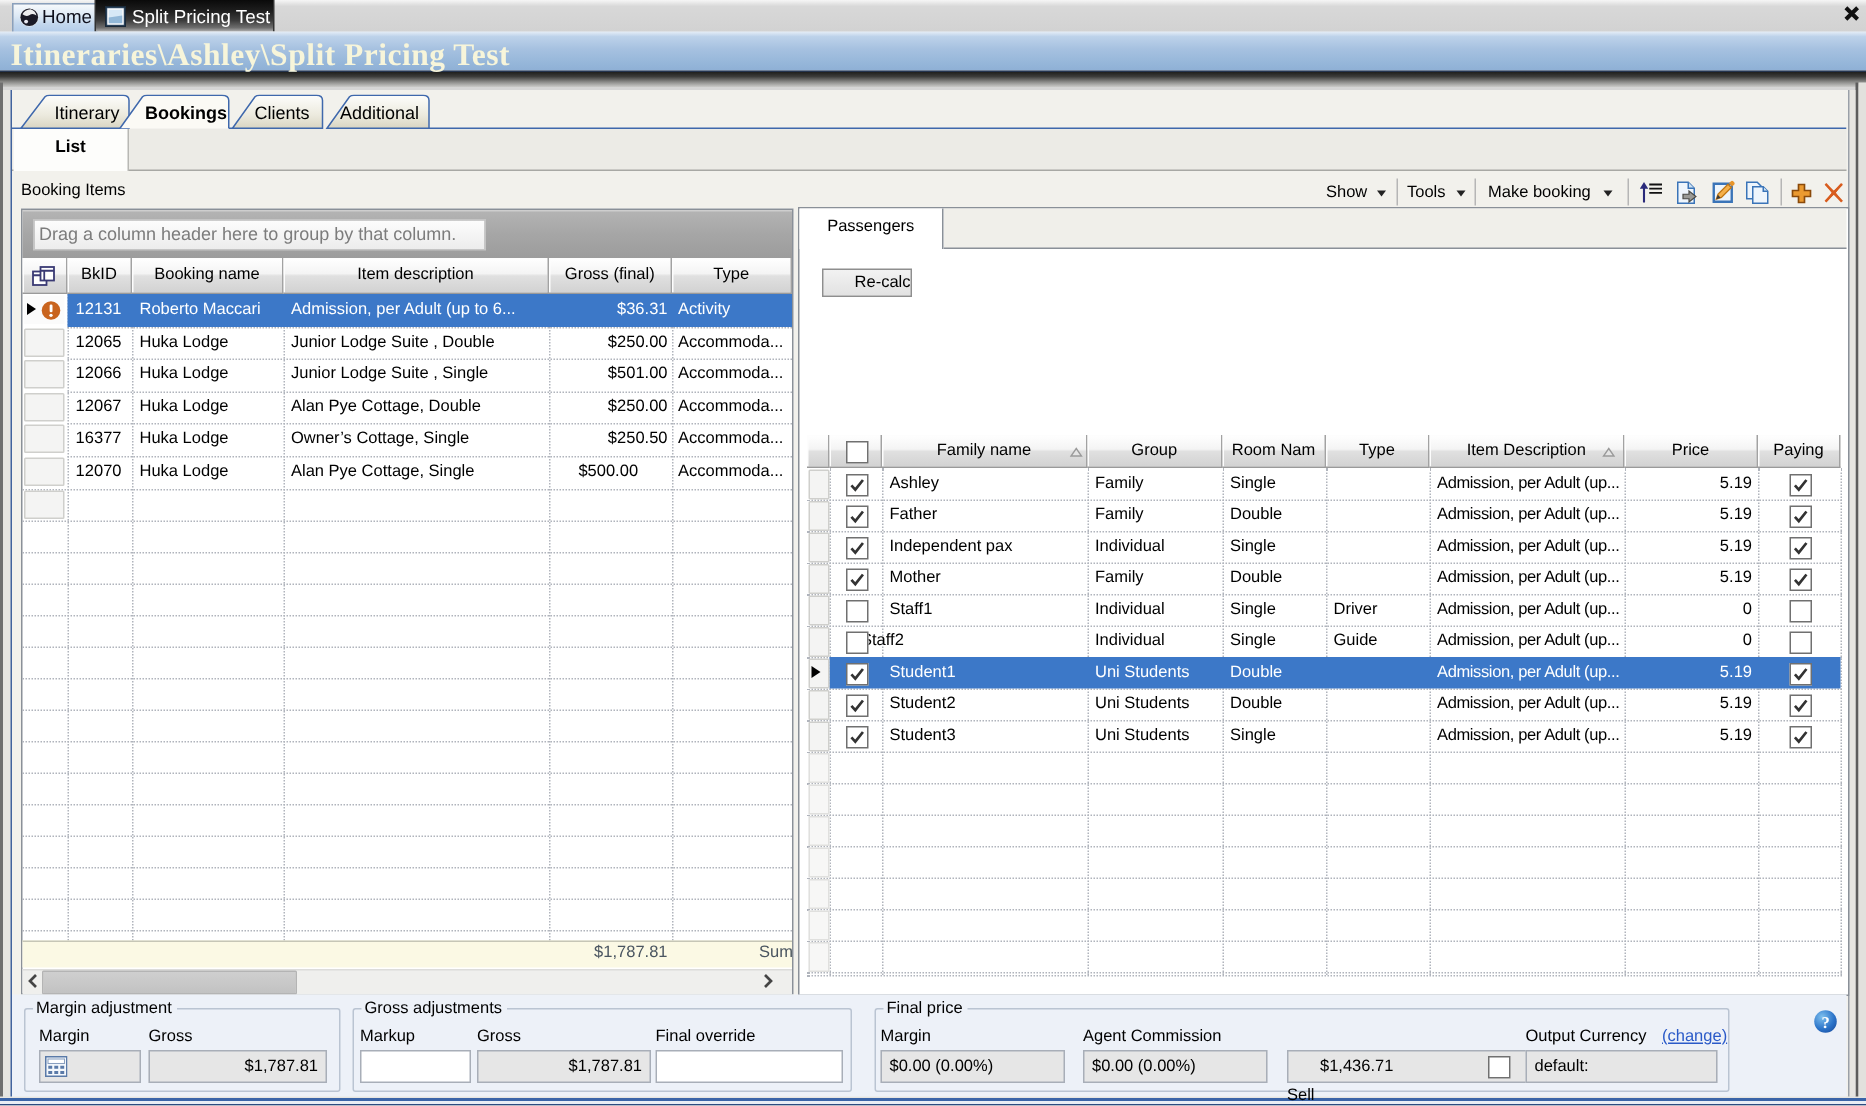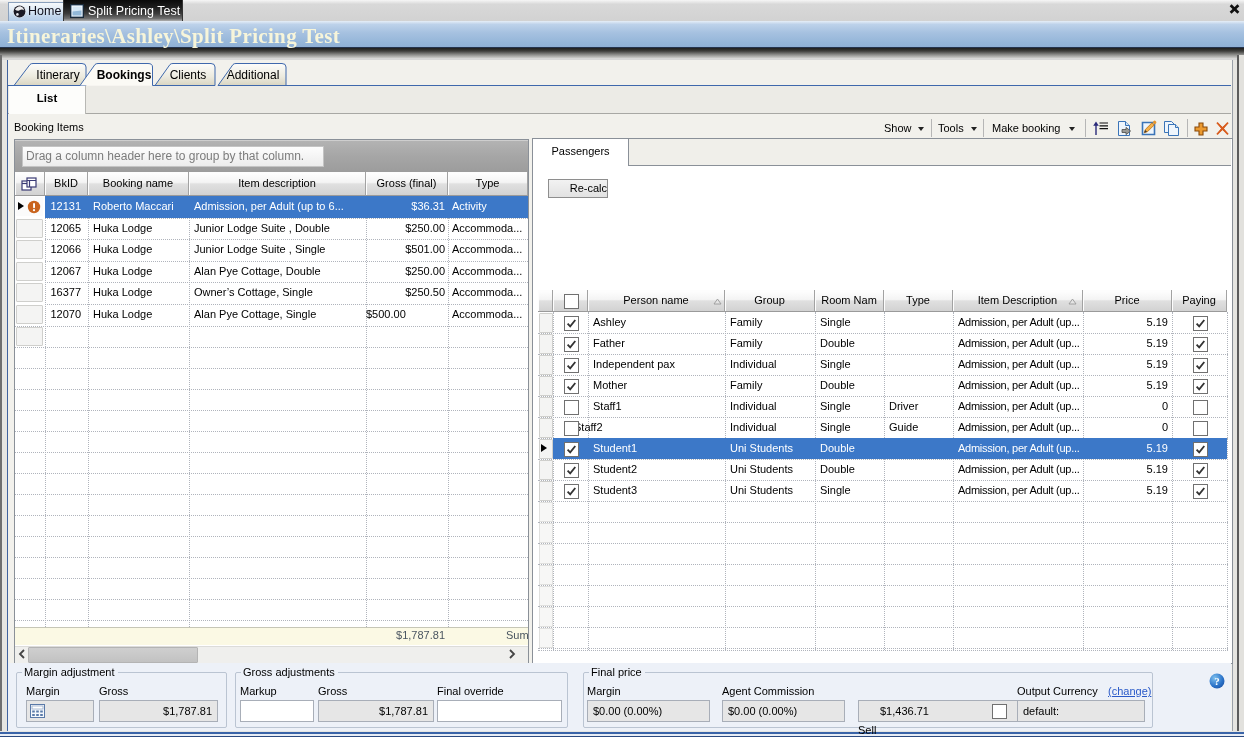--- a/index.html
+++ b/index.html
@@ -191,21 +191,21 @@
 <div class="a ind" style="left:16px;top:261.5px;width:25px;height:17px"></div>
 <div class="a cell nw" style="left:45px;top:282.0px;width:36px;text-align:right;color:#000">16377</div>
 <div class="a cell nw" style="left:93px;top:282.0px;width:93px;color:#000">Huka Lodge</div>
 <div class="a cell nw" style="left:194px;top:282.0px;width:169px;color:#000">Owner’s Cottage, Single</div>
 <div class="a cell nw" style="left:366px;top:282.0px;width:79px;text-align:right;color:#000">$250.50</div>
 <div class="a cell nw" style="left:452px;top:282.0px;width:75px;color:#000">Accommoda...</div>
 <div class="a ind" style="left:16px;top:283.0px;width:25px;height:17px"></div>
 <div class="a cell nw" style="left:45px;top:303.5px;width:36px;text-align:right;color:#000">12070</div>
 <div class="a cell nw" style="left:93px;top:303.5px;width:93px;color:#000">Huka Lodge</div>
 <div class="a cell nw" style="left:194px;top:303.5px;width:169px;color:#000">Alan Pye Cottage, Single</div>
-<div class="a cell nw" style="left:366px;top:303.5px;width:79px;text-align:left;color:#000">$500.00</div>
+<div class="a cell nw" style="left:366px;top:303.5px;width:79px;text-align:center;color:#000">$500.00</div>
 <div class="a cell nw" style="left:452px;top:303.5px;width:75px;color:#000">Accommoda...</div>
 <div class="a ind" style="left:16px;top:304.5px;width:25px;height:17px"></div>
 <div class="a ind" style="left:16px;top:327px;width:25px;height:17px"></div>
 <div class="a" style="left:15px;top:627px;width:513px;height:17px;background:#fbf9e4;border-top:1px solid #c6c6b6"></div>
 <div class="a nw" style="left:366px;top:629px;width:79px;height:14px;text-align:right;color:#4a5560">$1,787.81</div>
 <div class="a nw" style="left:506px;top:629px;width:22px;height:14px;color:#4a5560">Sum=</div>
 <div class="a" style="left:15px;top:646px;width:513px;height:16px;background:#efefed;border-top:1px solid #dcdcda"></div>
 <div class="a" style="left:28px;top:647px;width:168px;height:14px;background:linear-gradient(180deg,#cfcfcf,#c2c2c2);border:1px solid #b4b4b4;border-radius:1px"></div>
 <svg class="a" style="left:18px;top:649px" width="8" height="10" viewBox="0 0 8 10">
     <path d="M6 1 L2 5 L6 9" stroke="#444" stroke-width="1.8" fill="none"></path>
@@ -213,21 +213,21 @@
 <svg class="a" style="left:508px;top:649px" width="8" height="10" viewBox="0 0 8 10">
     <path d="M2 1 L6 5 L2 9" stroke="#444" stroke-width="1.8" fill="none"></path>
   </svg>
 <div class="a" style="left:532px;top:138px;width:699px;height:524px;background:#fff;border:1px solid #8a9098"></div>
 <div class="a" style="left:629px;top:139px;width:602px;height:26px;background:#f0efea;border-bottom:1px solid #8a9098"></div>
 <div class="a" style="left:533px;top:139px;width:95px;height:27px;background:#fff;border-right:1px solid #8a9098"></div>
 <div class="a" style="left:533px;top:145px;width:95px;height:15px;text-align:center">Passengers</div>
 <div class="a" style="left:548px;top:179px;width:58px;height:17px;background:linear-gradient(180deg,#f2f2f2,#e2e2e2);border:1px solid #8e8e8e;text-align:right;line-height:16px">Re-calc</div>
 <div class="a hc2 nw" style="left:538px;top:290px;width:14px;height:21px"></div>
 <div class="a hc2 nw" style="left:553px;top:290px;width:34px;height:21px"></div>
-<div class="a hc2 nw" style="left:588px;top:290px;width:136px;height:21px">Person name</div>
+<div class="a hc2 nw" style="left:588px;top:290px;width:136px;height:21px">Family name</div>
 <div class="a hc2 nw" style="left:725px;top:290px;width:89px;height:21px">Group</div>
 <div class="a hc2 nw" style="left:815px;top:290px;width:68px;height:21px">Room Nam</div>
 <div class="a hc2 nw" style="left:884px;top:290px;width:68px;height:21px">Type</div>
 <div class="a hc2 nw" style="left:953px;top:290px;width:129px;height:21px">Item Description</div>
 <div class="a hc2 nw" style="left:1083px;top:290px;width:88px;height:21px">Price</div>
 <div class="a hc2 nw" style="left:1172px;top:290px;width:54px;height:21px">Paying</div>
 <span class="cb a" style="left:564px;top:294px"></span>
 <svg class="a" style="left:713px;top:298px" width="9" height="7" viewBox="0 0 9 7">
     <path d="M4.5 1 L8 6 L1 6 Z" fill="#e4e4e4" stroke="#9a9a9a" stroke-width="0.9"></path>
   </svg>

